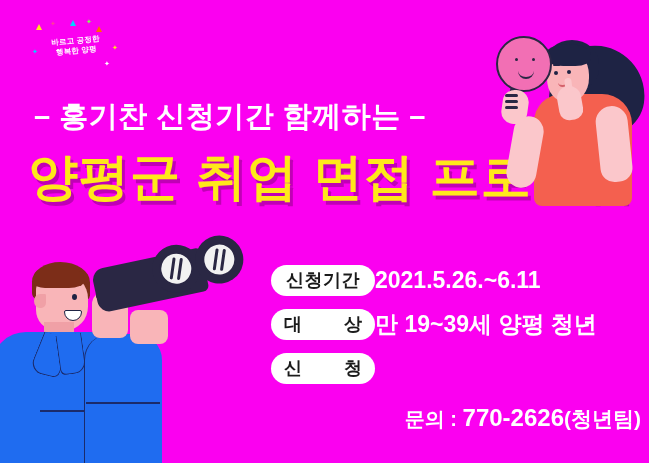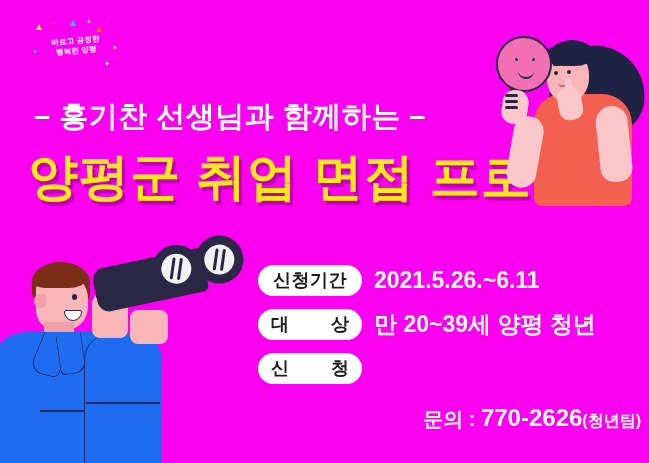--- a/index.html
+++ b/index.html
@@ -146,21 +146,21 @@
     font-size: 50px;
     font-weight: bold;
     letter-spacing: 1px;
     white-space: nowrap;
     text-shadow: 3px 4px 0 rgba(120, 0, 110, 0.45);
   }
 
   
   .info-block {
     position: absolute;
-    left: 258px;
+    left: 271px;
     top: 262px;
     width: 370px;
   }
   .info-row {
     display: flex;
     align-items: center;
     height: 36px;
     margin-bottom: 8px;
   }
   .pill {
@@ -180,21 +180,21 @@
     letter-spacing: 0;
   }
   .pill.tight {
     justify-content: center;
     letter-spacing: 0.5px;
   }
   .pill span.ch {
     display: inline-block;
   }
   .info-value {
-    margin-left: 12px;
+    margin-left: 0;
     color: #ffffff;
     font-size: 23px;
     font-weight: bold;
     white-space: nowrap;
     letter-spacing: 0;
   }
   .contact {
     position: absolute;
     left: 269px;
     top: 404px;
@@ -203,21 +203,21 @@
     color: #ffffff;
     font-size: 20px;
     font-weight: bold;
     white-space: nowrap;
   }
   .contact .num {
     font-size: 24px;
     text-align: center;
   }
   .contact .team {
-    font-size: 16px;
+    font-size: 21px;
   }
 
   
   .woman {
     position: absolute;
     left: 490px;
     top: 24px;
     width: 160px;
     height: 180px;
   }
@@ -619,37 +619,37 @@
       <div class="confetti star" style="left:56px; top:0px;  color:#7cff4d;">✦</div>
       <div class="confetti star" style="left:2px;  top:30px; color:#00d4ff;">✦</div>
       <div class="confetti star" style="left:82px; top:26px; color:#ffe81a;">✦</div>
       <div class="confetti star" style="left:74px; top:42px; color:#ffffff;">✦</div>
       <div class="slogan-text">바르고 공정한
 행복한 양평</div>
     </div>
 
   </div>
 
-  <div class="subhead">– 홍기찬 선생님과 함께하는 –</div>
+  <div class="subhead">– 홍기찬 신청기간 함께하는 –</div>
 
   <div class="headline">양평군 취업 면접 프로그램</div>
 
   <div class="info-block">
 
     <div class="info-row">
       <div class="pill tight">신청기간</div>
       <div class="info-value">2021.5.26.~6.11</div>
     </div>
 
     <div class="info-row">
       <div class="pill">
         <span class="ch">대</span>
         <span class="ch">상</span>
       </div>
-      <div class="info-value">만 20~39세 양평 청년</div>
+      <div class="info-value">만 19~39세 양평 청년</div>
     </div>
 
     <div class="info-row">
       <div class="pill">
         <span class="ch">신</span>
         <span class="ch">청</span>
       </div>
     </div>
   </div>
 

